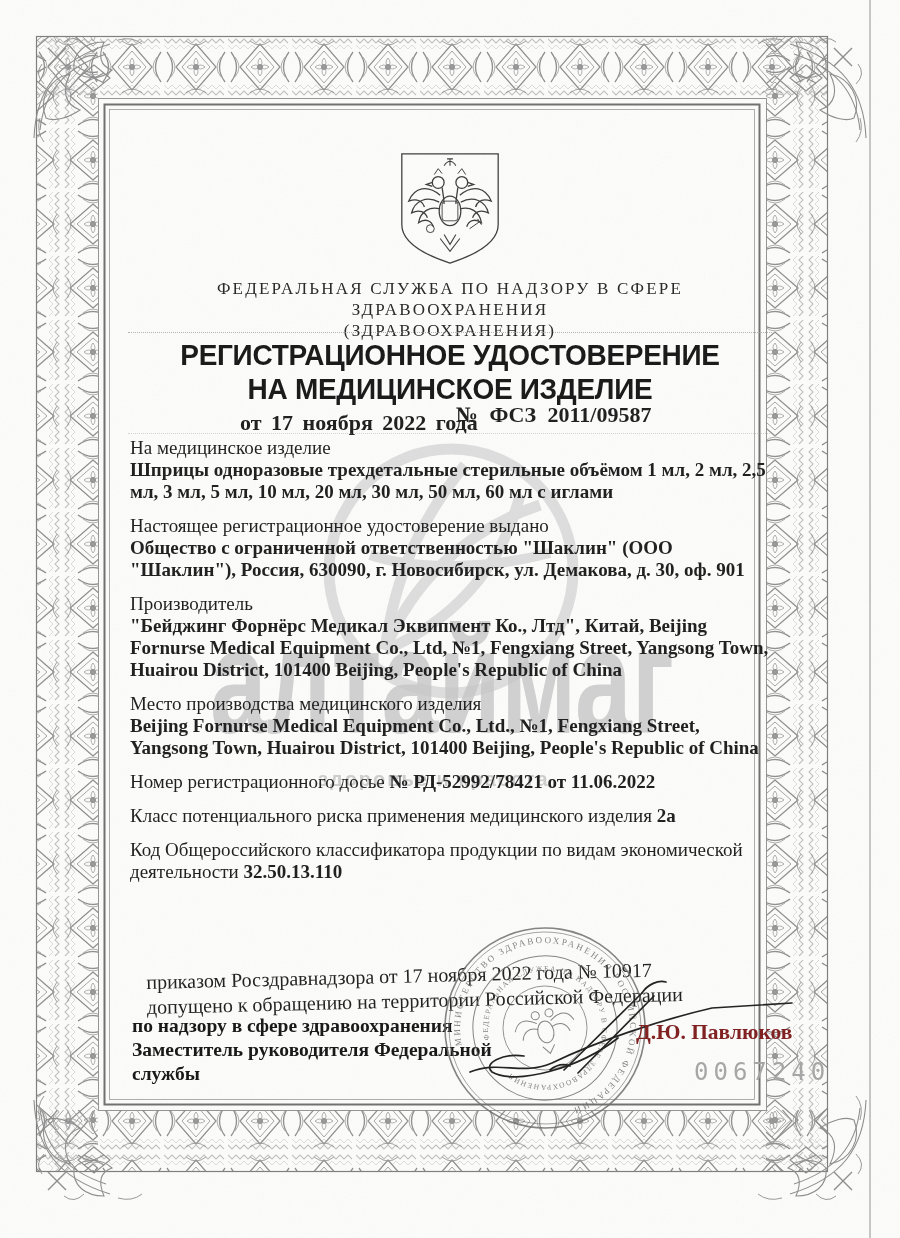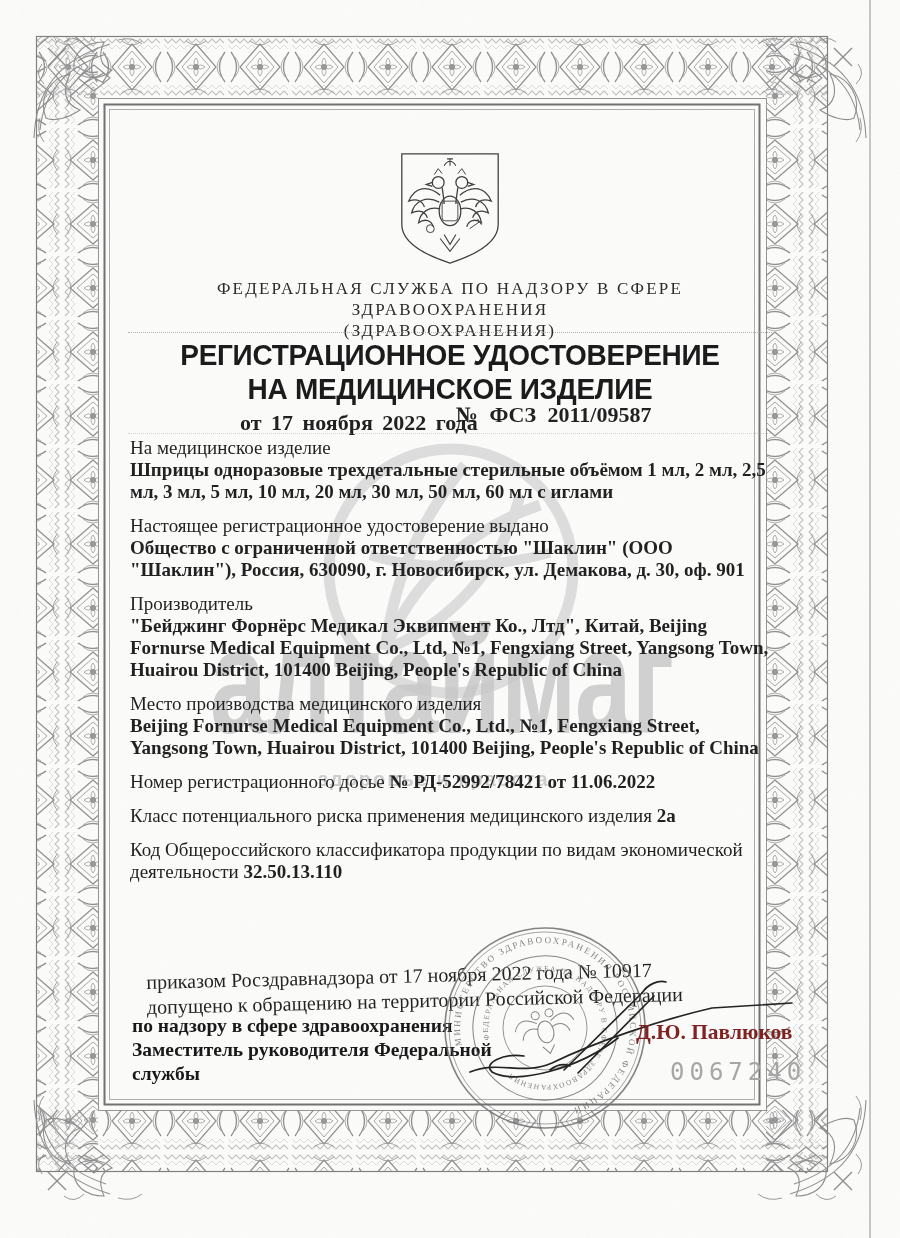--- a/index.html
+++ b/index.html
@@ -63,21 +63,21 @@
   }
   .sign-title{
     position:absolute;left:132px;top:1014px;width:430px;
     font-weight:700;font-size:19.5px;line-height:24px;color:#141414;
   }
   .sign-name{
     position:absolute;left:636px;top:1020px;
     font-weight:700;font-size:21.5px;color:#7f1d1d;white-space:nowrap;
   }
   .serial{
-    position:absolute;left:670px;top:1058px;
+    position:absolute;left:694px;top:1058px;
     font-family:"DejaVu Sans Mono", monospace;
     font-size:24px;letter-spacing:5px;color:#a6a6a6;white-space:nowrap;
   }
   .stamp-svg{position:absolute;left:435px;top:918px;opacity:.85;}
   .sig-svg{position:absolute;left:430px;top:920px;}
   .edge-shadow{position:absolute;top:0;left:869px;width:2px;height:1238px;background:#9a9a9a;opacity:.55;}
 </style>
 </head>
 <body>
 

